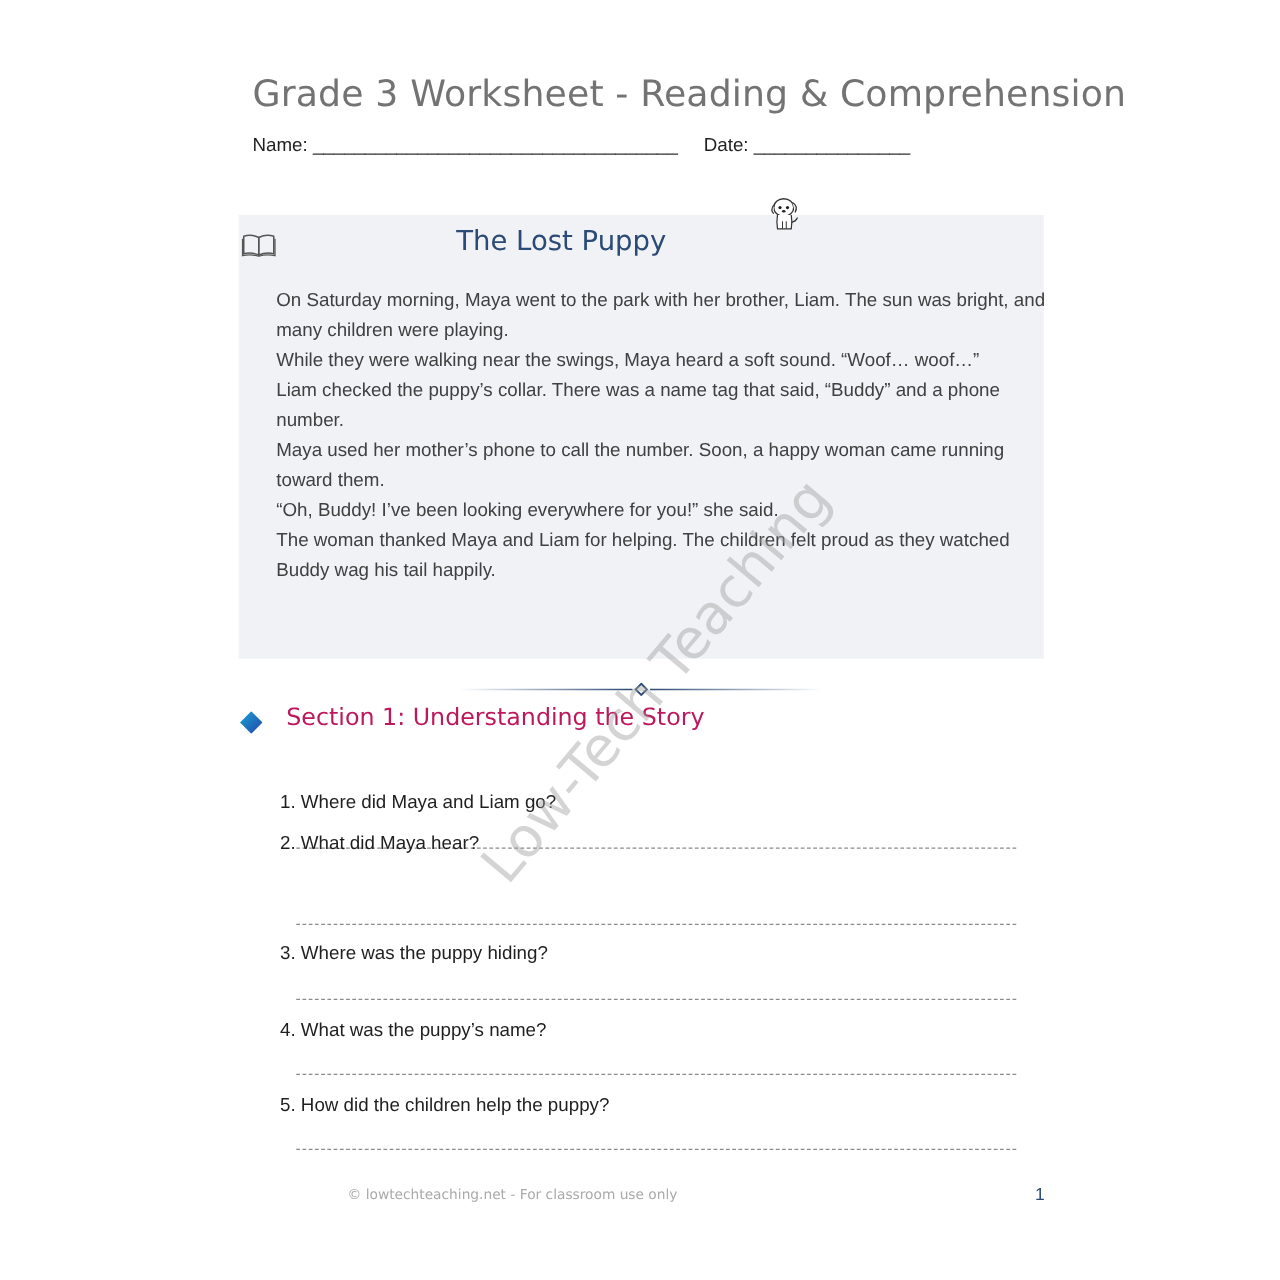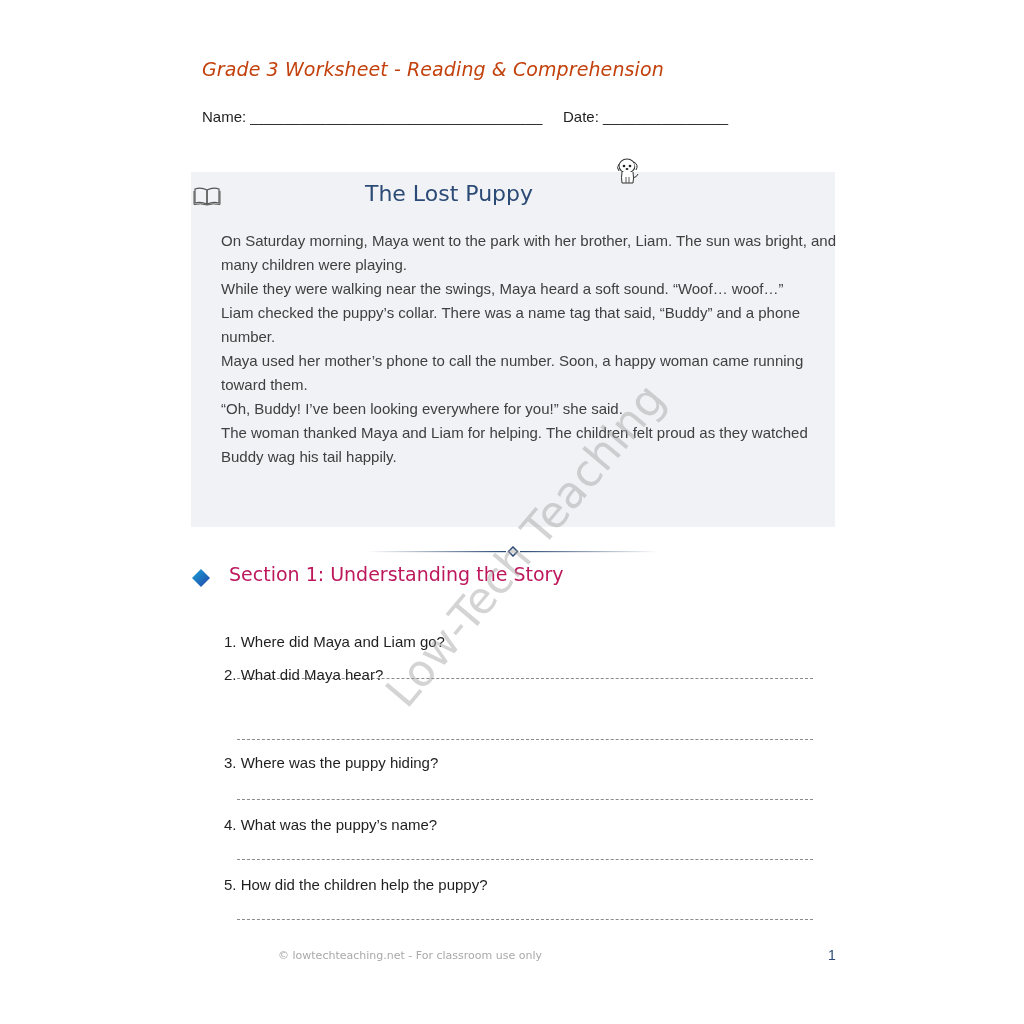--- a/index.html
+++ b/index.html
@@ -1,18 +1,18 @@
 <!DOCTYPE html>
 <html><head>
   <meta charset="utf-8">
   <style>
     html, body { margin: 0; padding: 0; background: #ffffff; }
     body { width: 1024px; height: 1024px; position: relative; overflow: hidden; font-family: "Liberation Sans", sans-serif; color: #1f1f1f; }
     .abs { position: absolute; }
-    .title { left: 202px; top: 58px; font-family: "DejaVu Sans", sans-serif; font-size: 19px; color: #c2410c; letter-spacing: 0.1px; white-space: nowrap; font-style: italic; }
+    .title { left: 202px; top: 58px; font-family: "DejaVu Sans", sans-serif; font-size: 29px; color: #737373; letter-spacing: 0.1px; white-space: nowrap; }
     .field { top: 108px; font-size: 15px; color: #1f1f1f; white-space: nowrap; letter-spacing: 0px; }
     .field-name { left: 202px; }
     .field-date { left: 563px; }
     .panel { left: 191px; top: 172px; width: 644px; height: 355px; background: #f1f2f6; }
     .book-icon { left: 193px; top: 186px; width: 28px; height: 20px; }
     .puppy-icon { left: 613px; top: 156px; width: 30px; height: 30px; }
     .story-title { left: 191px; width: 516px; top: 181px; text-align: center; font-family: "DejaVu Sans", sans-serif; font-size: 22px; color: #2b4a75; }
     .story-title span { position: relative; left: 0px; }
     .story { left: 221px; top: 229px; width: 625px; font-size: 15px; line-height: 24px; color: #404040; }
     .story p { margin: 0; }

